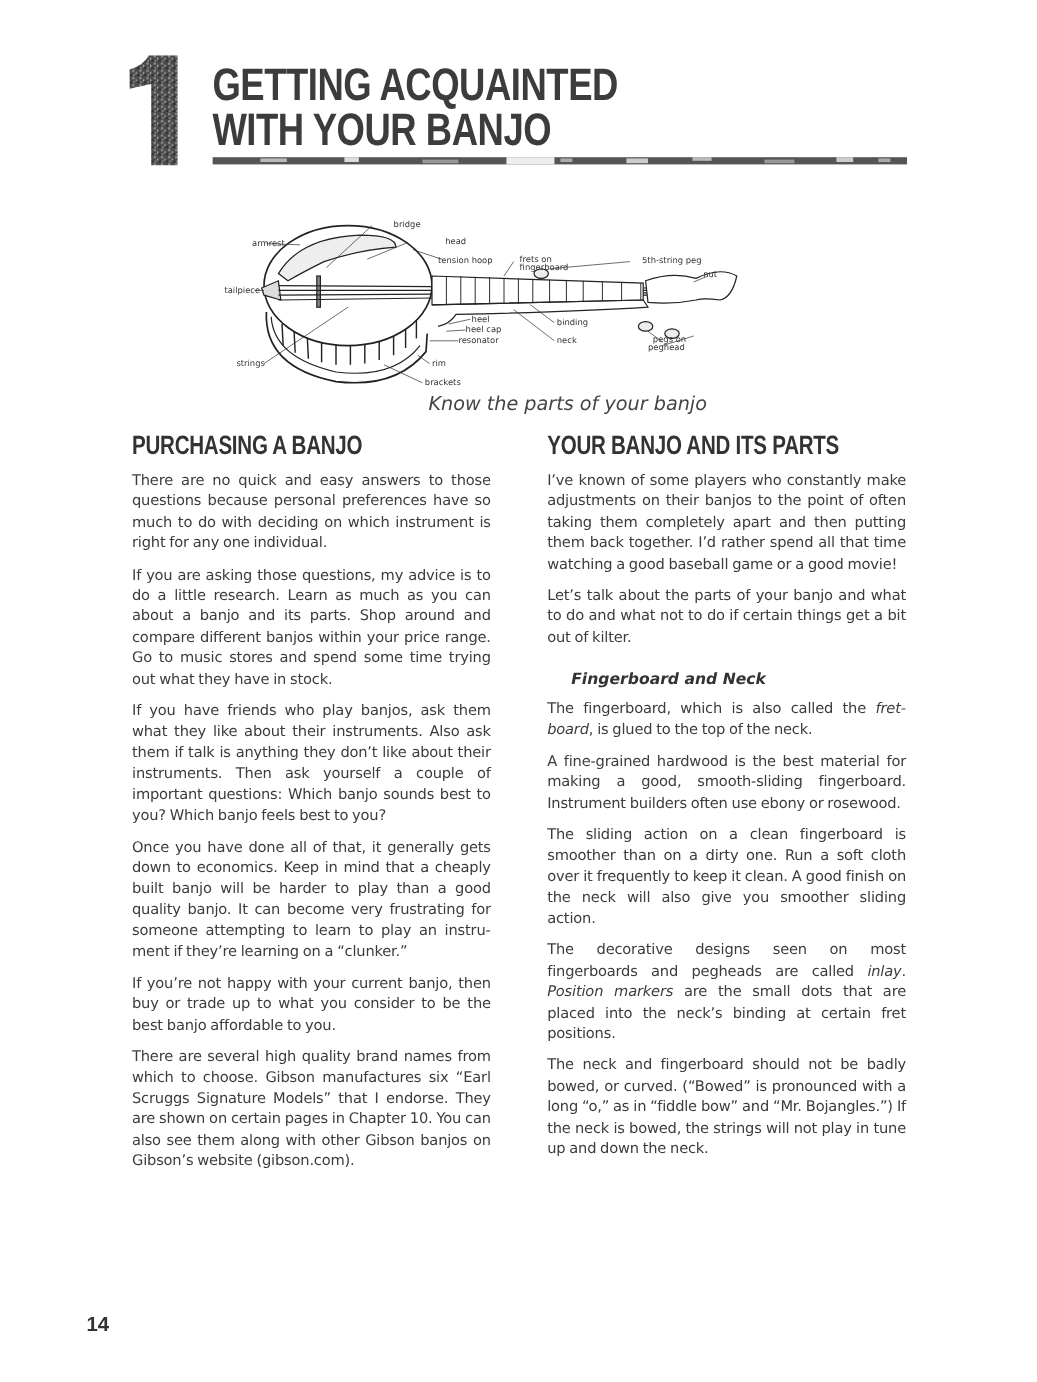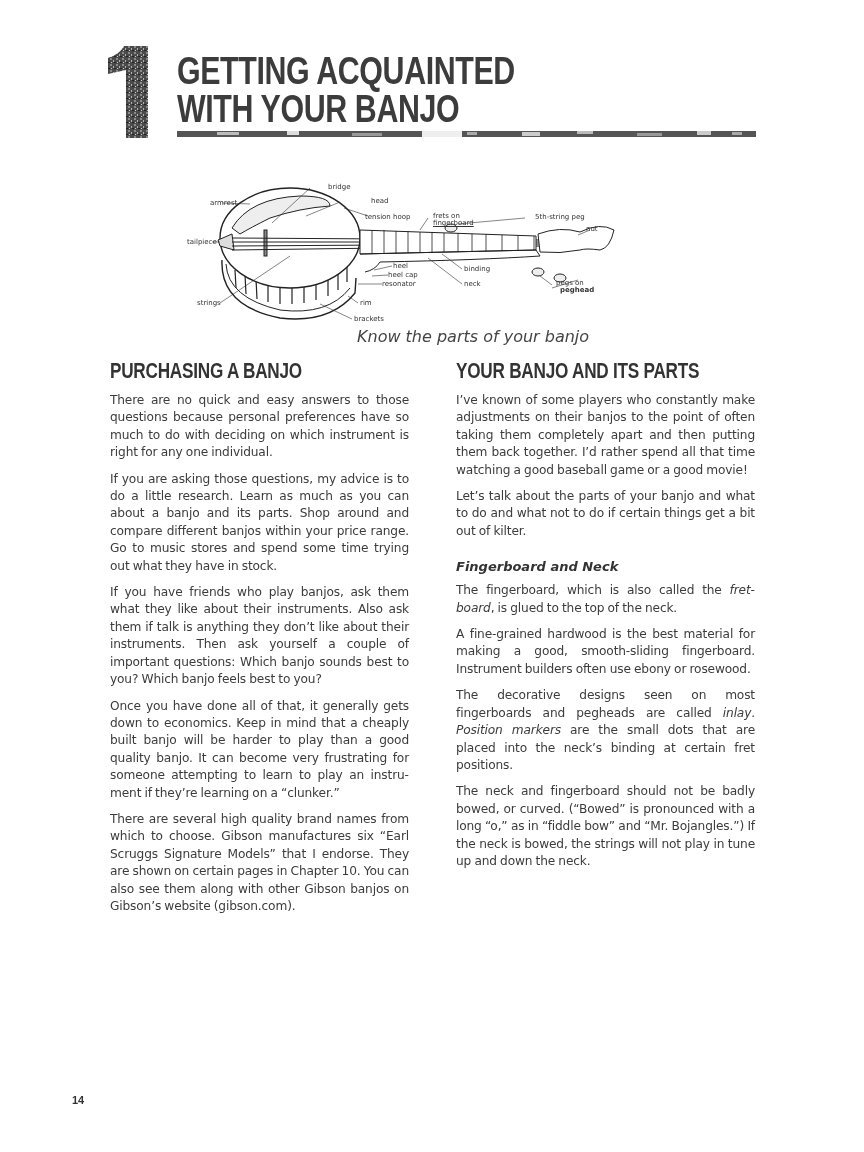--- a/index.html
+++ b/index.html
@@ -56,28 +56,28 @@
       font-size: 12.2px; line-height: 17.4px;
       text-align: justify; color: #3c3c3c;
       margin-bottom: 9px;
       hyphens: manual;
       letter-spacing: -0.15px;
       word-spacing: -0.5px;
     }
     .sub-heading {
       font-family: "DejaVu Sans", sans-serif; font-style: italic; font-weight: bold;
       font-size: 13px; line-height: 18px; color: #333;
-      margin-top: 18px; margin-bottom: 6px;
+      margin-top: 18px; margin-bottom: 6px; margin-left: 20px;
     }
     em { font-style: italic; }
 
     .page-number {
       position: absolute; left: 72px; top: 1094px;
       font-family: "Liberation Sans", sans-serif; font-weight: bold;
-      font-size: 11px; color: #333;
+      font-size: 17px; color: #333;
     }
   </style>
 </head>
 <body>
 
 <div class="chapter-number">
   <svg viewBox="0 0 48 92">
     <defs>
       <pattern id="grain" width="6" height="6" patternUnits="userSpaceOnUse">
         <rect width="6" height="6" fill="#4a4a4a"></rect>
@@ -189,50 +189,52 @@
       <line x1="40" y1="125" x2="110" y2="78"></line>
       <line x1="178" y1="125" x2="168" y2="118"></line>
       <line x1="172" y1="141" x2="140" y2="126"></line>
     </g>
   </svg>
   <span class="lbl" style="left:148px;top:6px;">bridge</span>
   <span class="lbl" style="left:164px;top:20px;padding-left:27px;">head</span>
   <span class="lbl" style="left:30px;top:22px;">armrest</span>
   <span class="lbl" style="left:185px;top:36px;">tension hoop</span>
   <span class="lbl" style="left:253px;top:35px;">frets on</span>
-  <span class="lbl" style="left:253px;top:42px;text-decoration:underline;">fingerboard</span>
+  <span class="lbl" style="left:253px;top:42px;">fingerboard</span>
   <span class="lbl" style="left:355px;top:36px;">5th-string peg</span>
   <span class="lbl" style="left:406px;top:48px;">nut</span>
   <span class="lbl" style="left:7px;top:61px;">tailpiece</span>
   <span class="lbl" style="left:213px;top:85px;">heel</span>
   <span class="lbl" style="left:208px;top:94px;">heel cap</span>
   <span class="lbl" style="left:202px;top:103px;">resonator</span>
   <span class="lbl" style="left:284px;top:88px;">binding</span>
   <span class="lbl" style="left:284px;top:103px;">neck</span>
-  <span class="lbl" style="left:364px;top:102px;padding-left:12px;">pegs on</span>
-  <span class="lbl" style="left:380px;top:109px;font-weight:bold;">peghead</span>
+  <span class="lbl" style="left:352px;top:102px;padding-left:12px;">pegs on</span>
+  <span class="lbl" style="left:360px;top:109px;">peghead</span>
   <span class="lbl" style="left:17px;top:122px;">strings</span>
   <span class="lbl" style="left:180px;top:122px;">rim</span>
   <span class="lbl" style="left:174px;top:138px;">brackets</span>
 </div>
 <div class="caption">Know the parts of your banjo</div>
 
 <div class="col col-left">
   <div class="section-heading">PURCHASING A BANJO</div>
   <p class="para">There are no quick and easy answers to those questions because personal preferences have so much to do with deciding on which instrument is right for any one individual.</p>
   <p class="para">If you are asking those questions, my advice is to do a little research. Learn as much as you can about a banjo and its parts. Shop around and compare different banjos within your price range. Go to music stores and spend some time trying out what they have in stock.</p>
   <p class="para">If you have friends who play banjos, ask them what they like about their instruments. Also ask them if talk is anything they don’t like about their instruments. Then ask yourself a couple of important questions: Which banjo sounds best to you? Which banjo feels best to you?</p>
   <p class="para">Once you have done all of that, it generally gets down to economics. Keep in mind that a cheaply built banjo will be harder to play than a good quality banjo. It can become very frustrating for someone attempting to learn to play an instru­ment if they’re learning on a “clunker.”</p>
+  <p class="para">If you’re not happy with your current banjo, then buy or trade up to what you consider to be the best banjo affordable to you.</p>
   <p class="para">There are several high quality brand names from which to choose. Gibson manufactures six “Earl Scruggs Signature Models” that I endorse. They are shown on certain pages in Chapter 10. You can also see them along with other Gibson banjos on Gibson’s website (gibson.com).</p>
 </div>
 
 <div class="col col-right">
   <div class="section-heading">YOUR BANJO AND ITS PARTS</div>
   <p class="para">I’ve known of some players who constantly make adjustments on their banjos to the point of often taking them completely apart and then putting them back together. I’d rather spend all that time watching a good baseball game or a good movie!</p>
   <p class="para">Let’s talk about the parts of your banjo and what to do and what not to do if certain things get a bit out of kilter.</p>
   <div class="sub-heading">Fingerboard and Neck</div>
   <p class="para"><span>The fingerboard, which is also called the </span><em>fret­board</em><span>, is glued to the top of the neck.</span></p>
   <p class="para">A fine-grained hardwood is the best material for making a good, smooth-sliding fingerboard. Instrument builders often use ebony or rosewood.</p>
+  <p class="para">The sliding action on a clean fingerboard is smoother than on a dirty one. Run a soft cloth over it frequently to keep it clean. A good finish on the neck will also give you smoother sliding action.</p>
   <p class="para"><span>The decorative designs seen on most fingerboards and pegheads are called </span><em>inlay</em><span>. </span><em>Position markers</em><span> are the small dots that are placed into the neck’s binding at certain fret positions.</span></p>
   <p class="para">The neck and fingerboard should not be badly bowed, or curved. (“Bowed” is pronounced with a long “o,” as in “fiddle bow” and “Mr. Bojangles.”) If the neck is bowed, the strings will not play in tune up and down the neck.</p>
 </div>
 
 <div class="page-number">14</div>
 
 </body></html>

